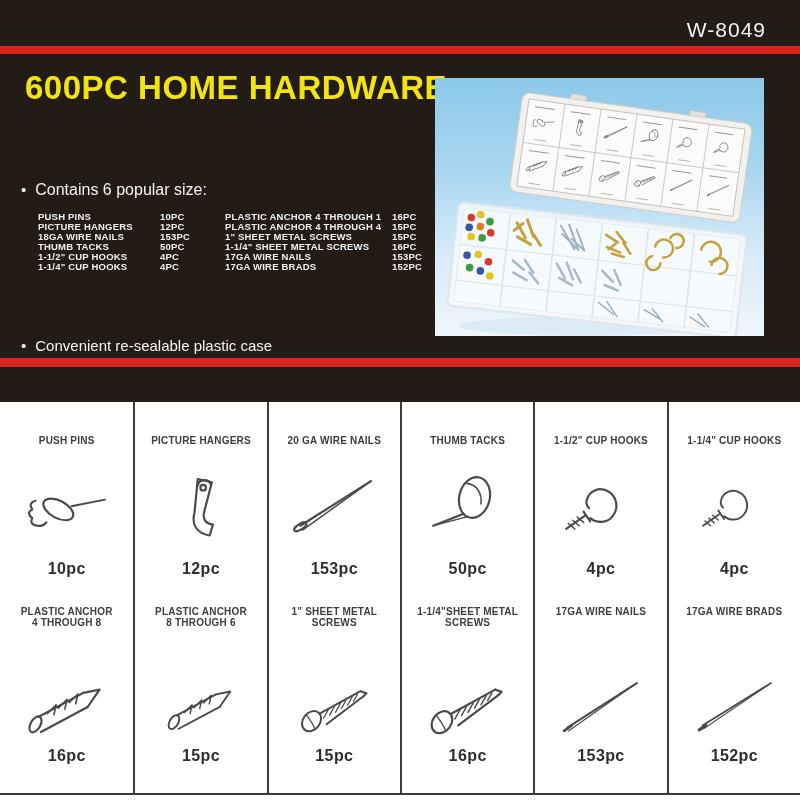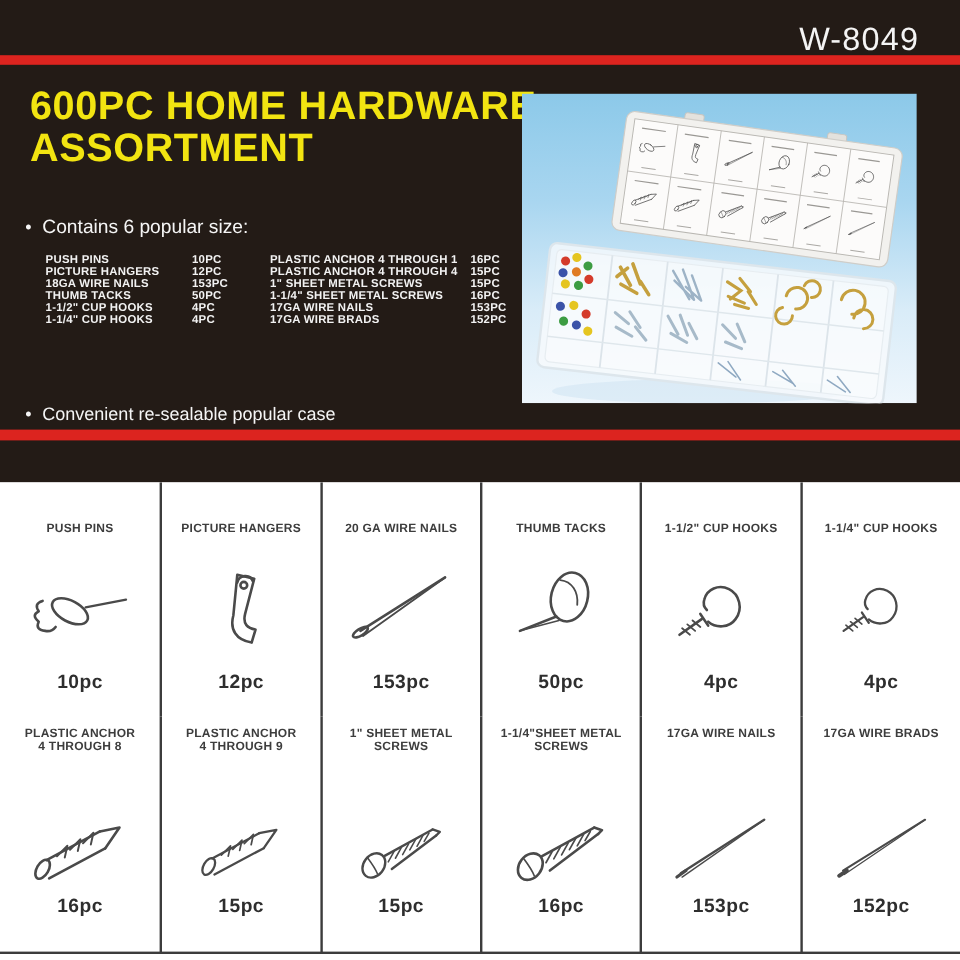--- a/index.html
+++ b/index.html
@@ -6,21 +6,21 @@
   html,body { background:#555; }
   #poster {
     position:relative; width:800px; height:800px; background:#ffffff;
     font-family:"Liberation Sans", sans-serif; overflow:hidden; margin:0 auto;
   }
   
   .black-panel { position:absolute; left:0; top:0; width:800px; height:402px; background:#231b16; }
   .stripe { position:absolute; left:0; width:800px; background:#dc241f; }
   .stripe.top { top:46px; height:8px; }
   .stripe.bottom { top:358px; height:9px; }
-  .model { position:absolute; top:18px; right:34px; color:#f4f4f4; font-size:27px; letter-spacing:1px; }
+  .model { position:absolute; top:18px; right:34px; color:#f4f4f4; font-size:21px; letter-spacing:1px; }
   .title { position:absolute; left:25px; top:70px; color:#f2e411; font-weight:bold;
            font-size:33px; line-height:35px; letter-spacing:0.5px; }
   .feature { position:absolute; color:#f5f5f5; display:flex; align-items:baseline; }
   .feature .dot { font-size:15px; margin-right:9px; color:#f5f5f5; }
   .feature.one { left:21px; top:181px; font-size:16px; }
   .feature.two { left:21px; top:337px; font-size:15px; }
   
   .clist { position:absolute; top:211px; color:#f2f2f2; font-size:9.5px; font-weight:bold;
            letter-spacing:0.2px; }
   .clist.left  { left:38px;  }
@@ -112,21 +112,20 @@
 
 <div id="poster">
 
   <div class="black-panel">
     <div class="model">W-8049</div>
     <div class="stripe top"></div>
     <div class="stripe bottom"></div>
 
     <div class="title">
       <div>600PC HOME HARDWARE</div>
-      <div>ASSORTMENT</div>
     </div>
 
     <div class="feature one">
       <span class="dot">•</span>
       <span>Contains 6 popular size:</span>
     </div>
 
     <div class="clist left">
       <div class="row">
           <span class="li-label">PUSH PINS</span>
@@ -176,21 +175,21 @@
           <span class="li-qty">153PC</span>
         </div>
       <div class="row">
           <span class="li-label">17GA WIRE BRADS</span>
           <span class="li-qty">152PC</span>
         </div>
     </div>
 
     <div class="feature two">
       <span class="dot">•</span>
-      <span>Convenient re-sealable popular case</span>
+      <span>Convenient re-sealable plastic case</span>
     </div>
 
     <div class="photo">
       <svg width="329" height="258" viewBox="0 0 329 258">
         <defs>
           <linearGradient id="sky" x1="0" y1="0" x2="0" y2="1">
             <stop offset="0" stop-color="#8cc9e9"></stop>
             <stop offset="0.35" stop-color="#a9d6f0"></stop>
             <stop offset="0.7" stop-color="#d9ecf8"></stop>
             <stop offset="1" stop-color="#eef6fc"></stop>
@@ -356,21 +355,21 @@
         </div>
       <svg class="cell-icon" viewBox="0 0 90 70">
           <use href="#sym-anchor"></use>
         </svg>
       <div class="cell-count">16pc</div>
     </div>
 
     <div class="cell r2">
       <div class="cell-label">
           <div>PLASTIC ANCHOR</div>
-          <div>4 THROUGH 9</div>
+          <div>8 THROUGH 6</div>
         </div>
       <svg class="cell-icon" viewBox="0 0 90 70">
           <g transform="translate(6,4) scale(0.88)">
             <use href="#sym-anchor"></use>
           </g>
         </svg>
       <div class="cell-count">15pc</div>
     </div>
 
     <div class="cell r2">

